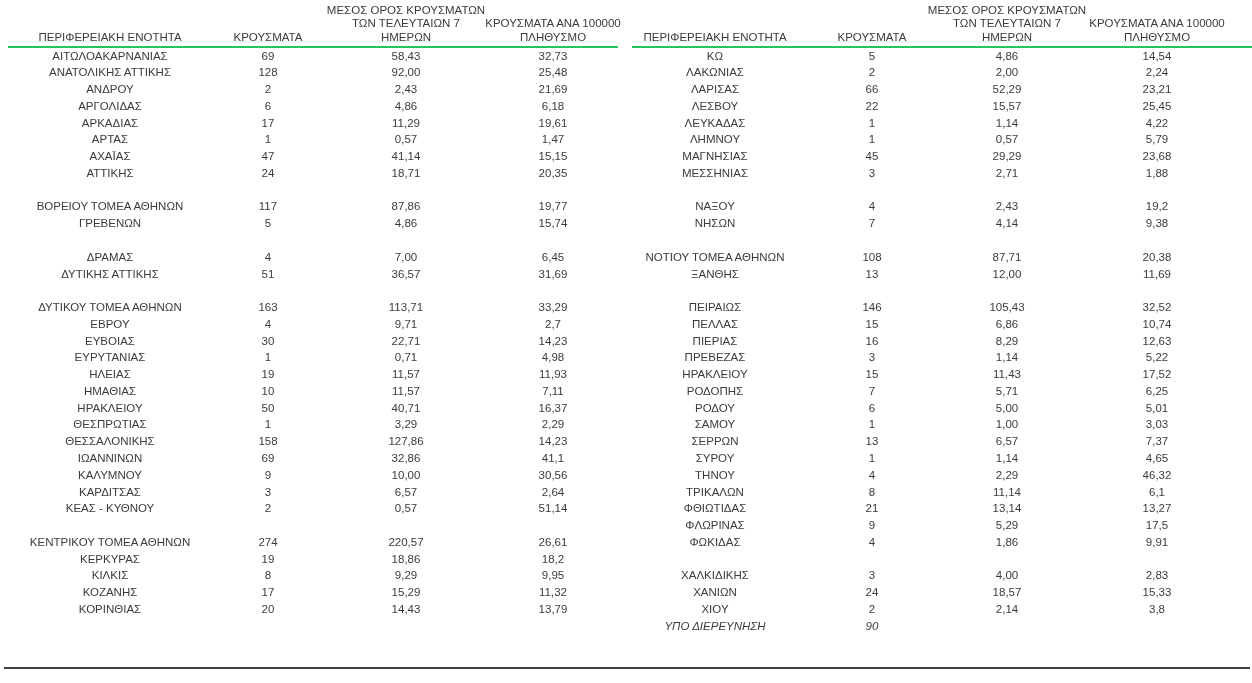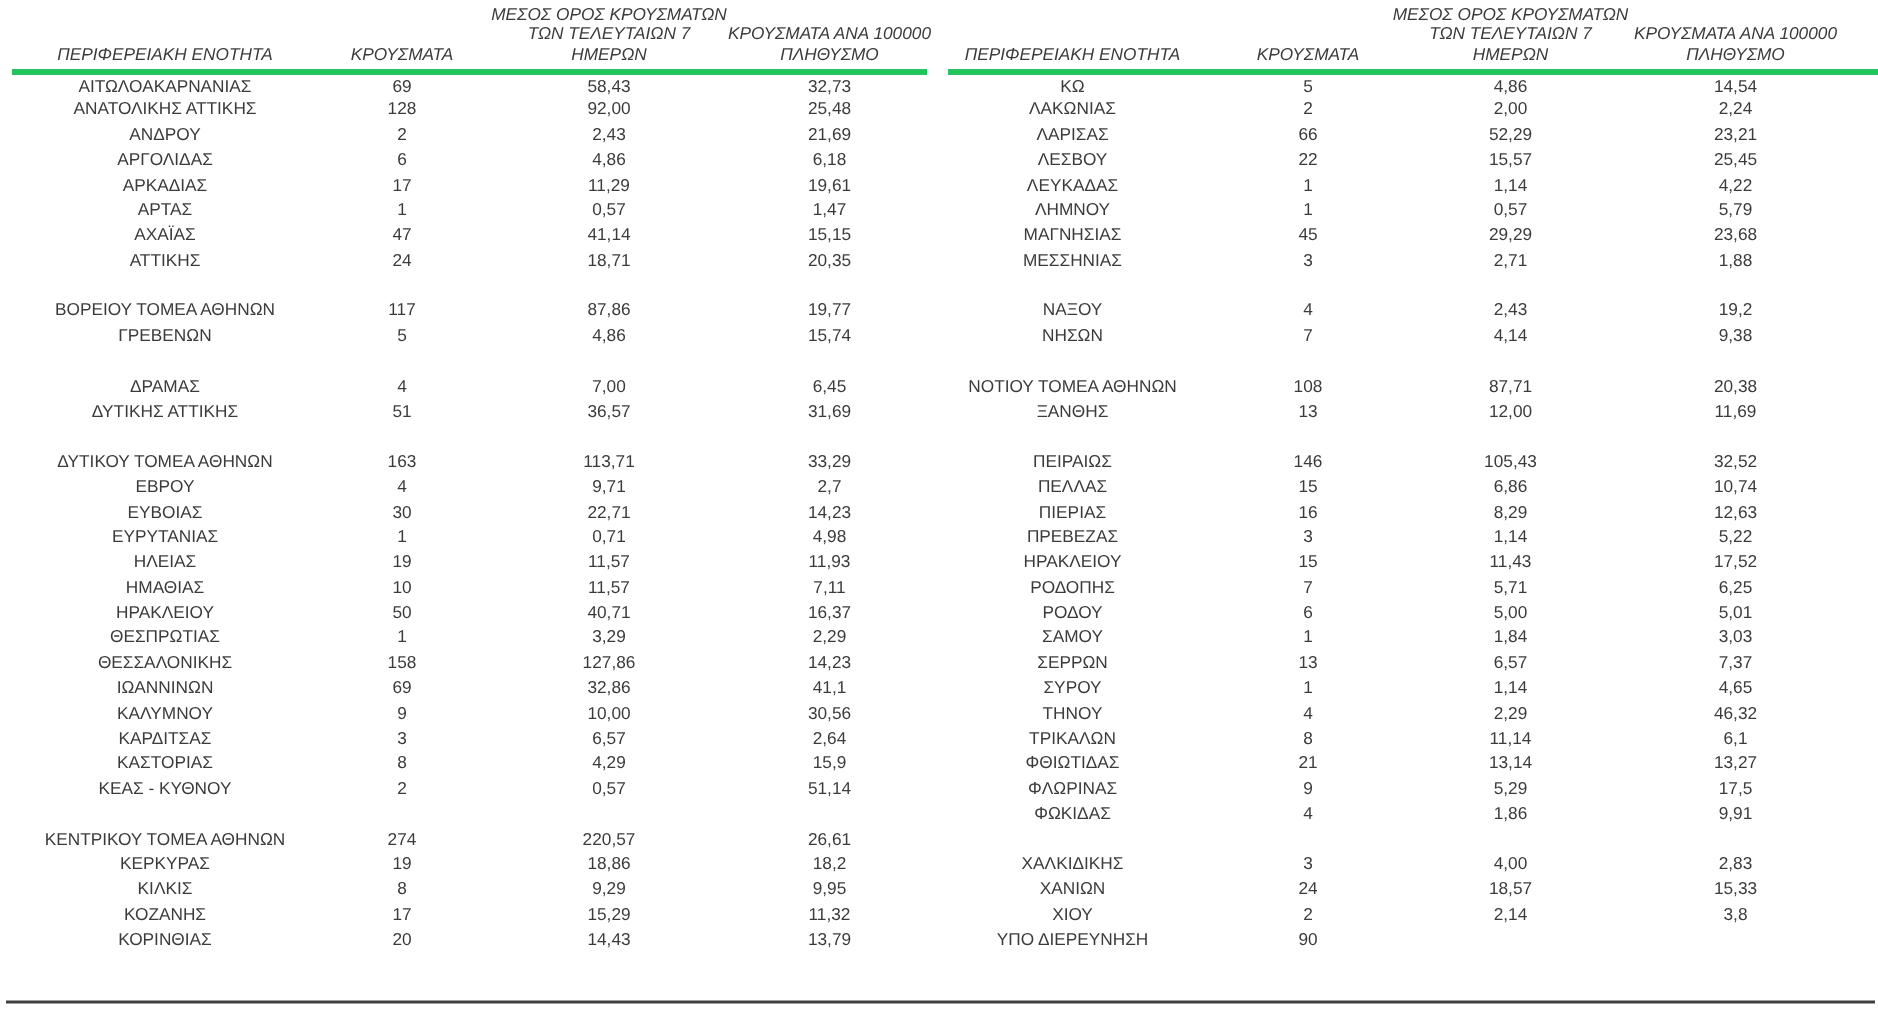--- a/index.html
+++ b/index.html
@@ -12,37 +12,36 @@
   .wrap{position:relative;display:flex;align-items:flex-start;padding:2px 0 0 8px;}
   table{border-collapse:collapse;table-layout:fixed;}
   .t-left{width:610px;margin-right:14px;}
   .t-right{width:620px;}
   thead th{
     font-weight:normal;
     font-size:11.5px;
     line-height:13.4px;
     vertical-align:bottom;
     padding:2px 0 2px 0;
-    border-bottom:4px solid #22c55e;
+    border-bottom:2px solid #22c55e;
     text-align:center;
-    font-style:italic;
   }
   th .hcenter{
     position:relative;left:50%;transform:translateX(-50%);
     width:max-content;white-space:nowrap;text-align:center;
   }
   tbody tr{height:16.78px;}
   tbody td{
     font-size:11.5px;
     text-align:center;
     padding:0;
     white-space:nowrap;
     vertical-align:middle;
   }
-  tr.italic td{margin-top:35px;}
+  tr.italic td{font-style:italic;margin-top:35px;}
   .bottom-rule{
     position:absolute;left:4px;top:667px;width:1246px;height:2px;background:#3f3f3f;
   }
 </style>
 </head>
 <body>
 
 <div class="wrap">
 
   <table class="t-left">
@@ -228,26 +227,20 @@
           <td>10,00</td>
           <td>30,56</td>
         </tr>
         <tr>
           <td>ΚΑΡΔΙΤΣΑΣ</td>
           <td>3</td>
           <td>6,57</td>
           <td>2,64</td>
         </tr>
         <tr>
-          <td>ΚΑΣΤΟΡΙΑΣ</td>
-          <td>8</td>
-          <td>4,29</td>
-          <td>15,9</td>
-        </tr>
-        <tr>
           <td>ΚΕΑΣ - ΚΥΘΝΟΥ</td>
           <td>2</td>
           <td>0,57</td>
           <td>51,14</td>
         </tr>
         <tr>
           <td></td>
           <td></td>
           <td></td>
           <td></td>
@@ -442,21 +435,21 @@
         </tr>
         <tr>
           <td>ΡΟΔΟΥ</td>
           <td>6</td>
           <td>5,00</td>
           <td>5,01</td>
         </tr>
         <tr>
           <td>ΣΑΜΟΥ</td>
           <td>1</td>
-          <td>1,84</td>
+          <td>1,00</td>
           <td>3,03</td>
         </tr>
         <tr>
           <td>ΣΕΡΡΩΝ</td>
           <td>13</td>
           <td>6,57</td>
           <td>7,37</td>
         </tr>
         <tr>
           <td>ΣΥΡΟΥ</td>

